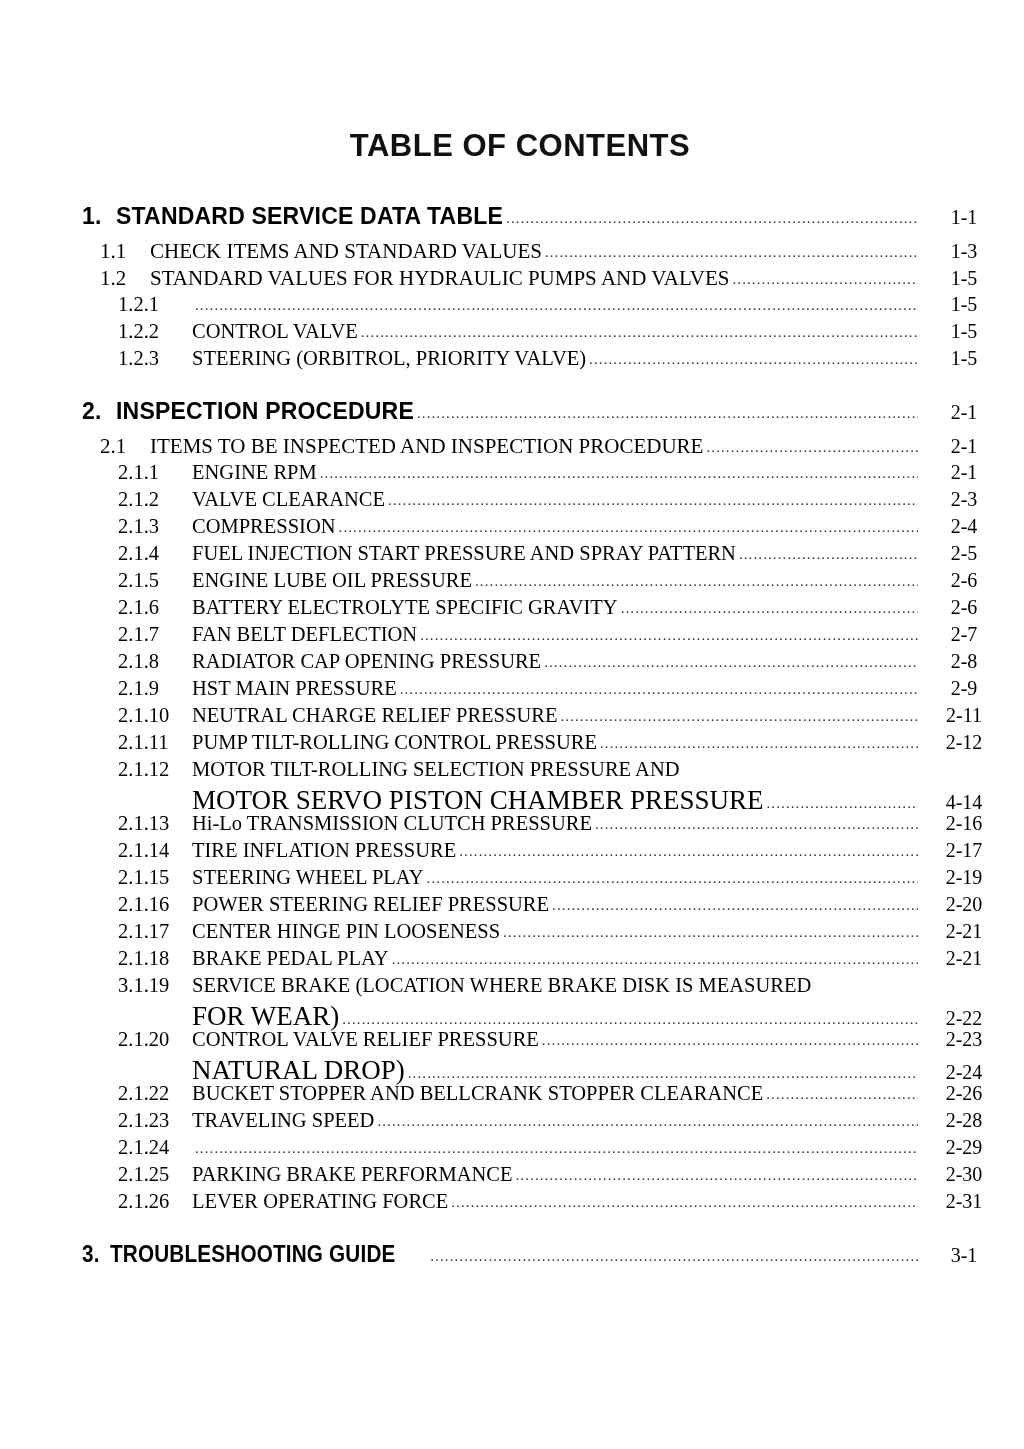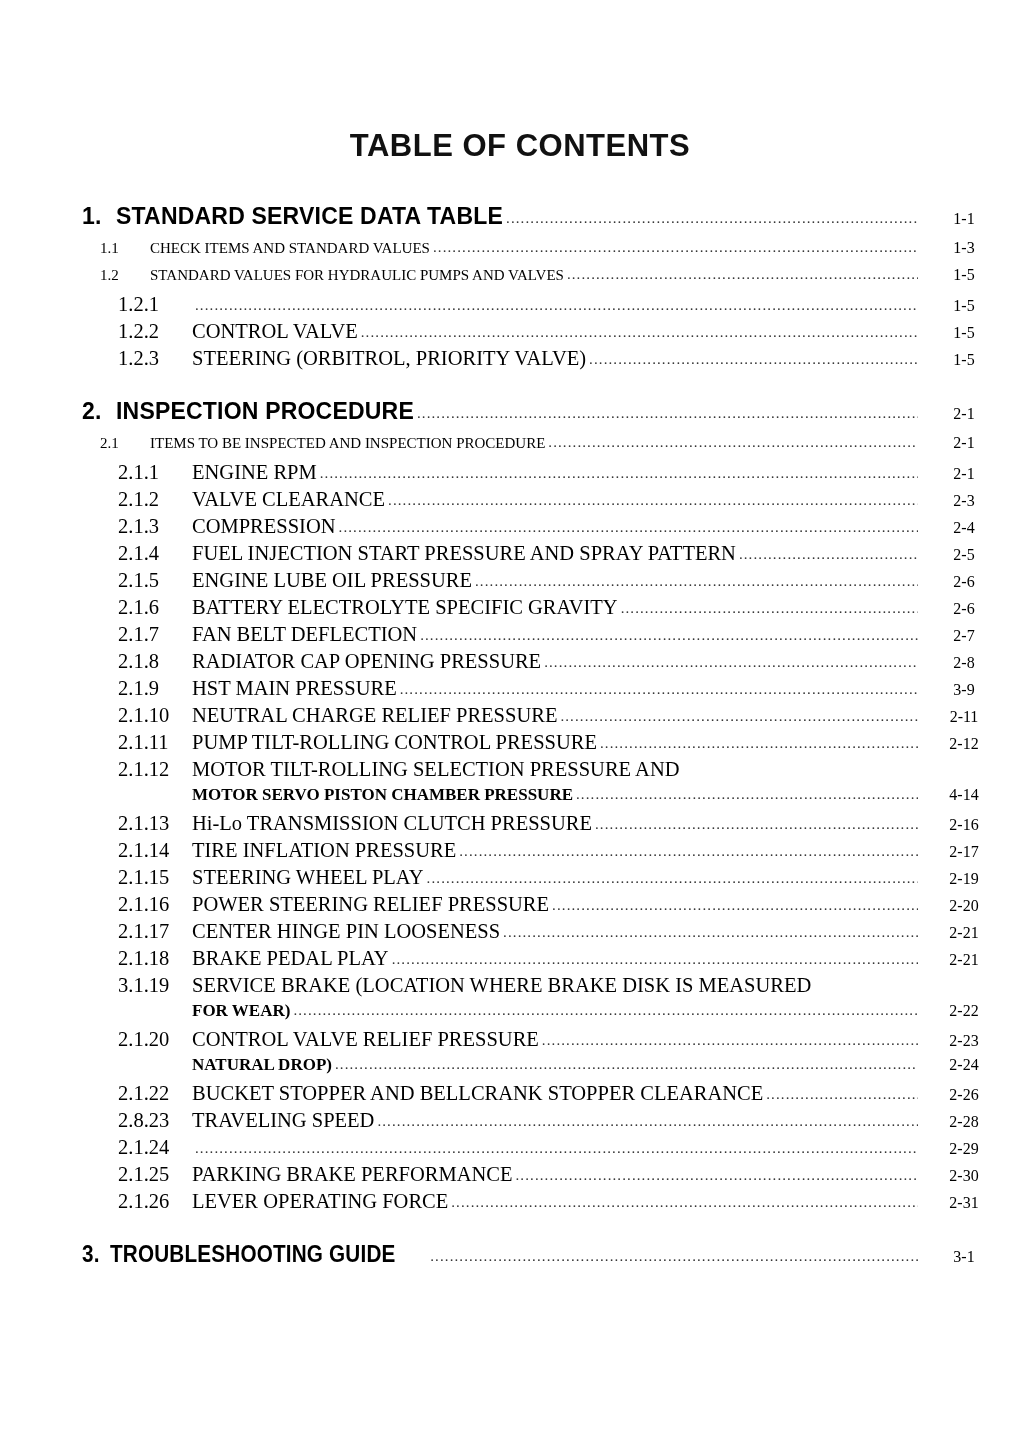--- a/index.html
+++ b/index.html
@@ -85,21 +85,21 @@
     font-size: 15px;
     color: #333;
   }
   .leader.none::before { content: ""; }
 
   
   .pageno {
     flex: 0 0 72px;
     text-align: center;
     white-space: pre;
-    font-size: 16px;
+    font-size: 20px;
     padding-left: 8px;
   }
   .pageno.empty { visibility: hidden; }
 
   
   .lvl1 .num,
   .lvl1 .label {
     font-family: "Liberation Sans", "DejaVu Sans", sans-serif;
     font-weight: bold;
     font-size: 23px;
@@ -112,36 +112,36 @@
     transform: scaleX(0.9);
     transform-origin: left center;
     display: inline-block;
   }
   .lvl1.condensed .num { width: 28px; }
 
   
   .lvl2 { padding-left: 100px; }
   .lvl2 .num,
   .lvl2 .label {
-    font-size: 15px;
+    font-size: 21px;
   }
   .lvl2 .num { width: 50px; }
 
   
   .lvl3 { padding-left: 118px; }
   .lvl3 .num,
   .lvl3 .label {
     font-size: 20.5px;
   }
   .lvl3 .num { width: 74px; }
 
   
   .row.cont { padding-left: 118px; }
   .cont .num { width: 74px; }
-  .cont .label { font-size: 17px; font-weight: bold; }
+  .cont .label { font-size: 27px; }
 </style>
 </head>
 <body>
 
 <div id="page">
 
   <div class="doc-title">TABLE OF CONTENTS</div>
 
   <div class="toc" id="toc-list">
       <div class="row lvl1">
@@ -236,21 +236,21 @@
       <div class="row lvl3">
         <span class="num">2.1.8</span>
         <span class="label">RADIATOR CAP OPENING PRESSURE</span>
         <span class="leader"></span>
         <span class="pageno">2-8</span>
       </div>
       <div class="row lvl3">
         <span class="num">2.1.9</span>
         <span class="label">HST MAIN PRESSURE</span>
         <span class="leader"></span>
-        <span class="pageno">3-9</span>
+        <span class="pageno">2-9</span>
       </div>
       <div class="row lvl3">
         <span class="num">2.1.10</span>
         <span class="label">NEUTRAL CHARGE RELIEF PRESSURE</span>
         <span class="leader"></span>
         <span class="pageno">2-11</span>
       </div>
       <div class="row lvl3">
         <span class="num">2.1.11</span>
         <span class="label">PUMP TILT-ROLLING CONTROL PRESSURE</span>
@@ -329,21 +329,21 @@
         <span class="leader"></span>
         <span class="pageno">2-24</span>
       </div>
       <div class="row lvl3">
         <span class="num">2.1.22</span>
         <span class="label">BUCKET STOPPER AND BELLCRANK STOPPER CLEARANCE</span>
         <span class="leader"></span>
         <span class="pageno">2-26</span>
       </div>
       <div class="row lvl3">
-        <span class="num">2.8.23</span>
+        <span class="num">2.1.23</span>
         <span class="label">TRAVELING SPEED</span>
         <span class="leader"></span>
         <span class="pageno">2-28</span>
       </div>
       <div class="row lvl3">
         <span class="num">2.1.24</span>
         <span class="leader"></span>
         <span class="pageno">2-29</span>
       </div>
       <div class="row lvl3">

